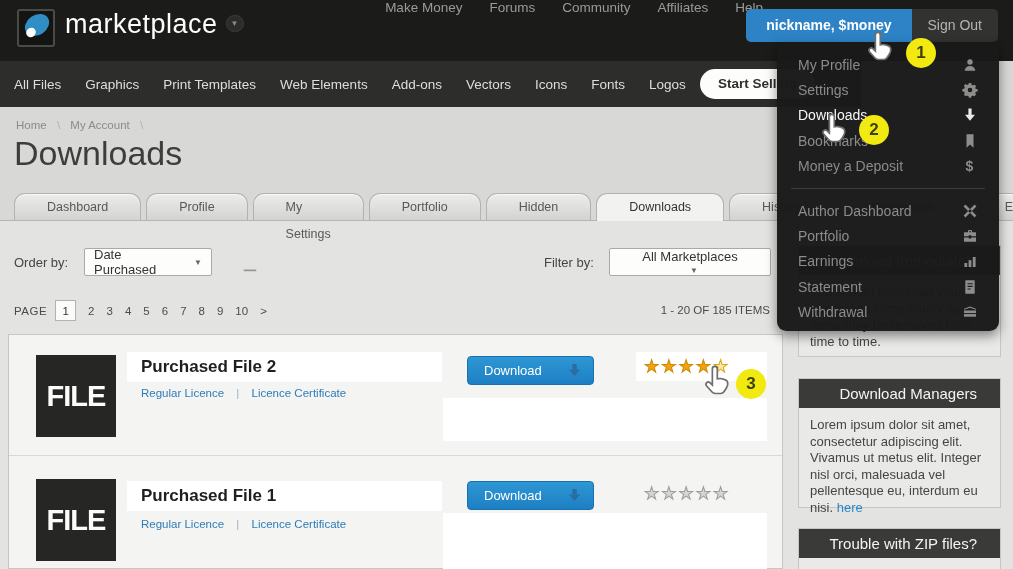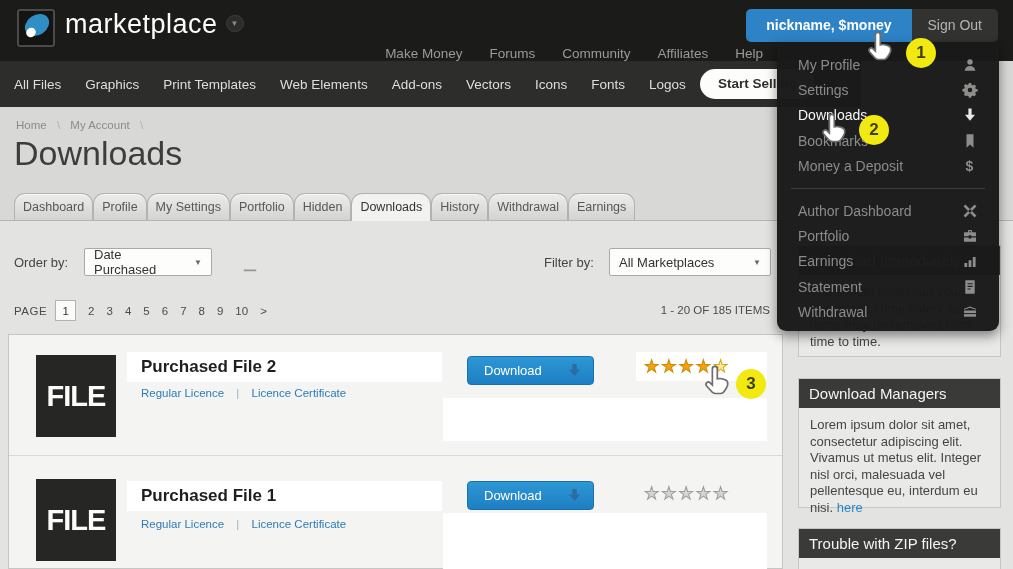--- a/index.html
+++ b/index.html
@@ -8,52 +8,52 @@
   #stage { position:relative; width:1013px; height:569px; }
 
   
   .hdr { position:absolute; left:0; top:0; width:1013px; height:61px; background:#1b1b1a; }
   .logo-wrap { position:absolute; left:17px; top:9px; display:flex; }
   .logo-icon { width:38px; height:38px; background:#141413; border:2px solid #4a4a48; border-radius:3px; position:relative; overflow:hidden; }
   .logo-ball { position:absolute; left:5px; top:4px; width:26px; height:20px; background:#2f8ec4; border-radius:50%; transform:rotate(-35deg); }
   .logo-crescent { position:absolute; left:7px; top:17px; width:10px; height:9px; background:#fff; border-radius:50% 50% 50% 50%; transform:rotate(-35deg); }
   .logo-text { color:#fdfdfd; font-size:27px; letter-spacing:.5px; margin-left:10px; font-weight:400; }
   .logo-caret { width:18px; height:17px; margin-left:8px; margin-top:6px; background:#2c2c2b; border:1px solid #3d3d3c; border-radius:9px; color:#8a8a88; font-size:8px; text-align:center; line-height:15px; }
-  .hdr-nav { position:absolute; right:250px; top:0; height:61px; display:flex; align-items:flex-end; gap:27px; }
+  .hdr-nav { position:absolute; right:250px; top:0; height:61px; display:flex; align-items:flex-start; gap:27px; }
   .hdr-link { color:#9a9a98; font-size:13.5px; cursor:pointer; }
   .acct { position:absolute; right:15px; top:9px; display:flex; height:33px; }
   .acct-user { background:#2d83c5; color:#fff; font-weight:bold; font-size:14px; padding:0 20px; line-height:33px; border-radius:5px 0 0 5px; }
   .acct-signout { background:#323231; color:#b4b4b2; font-size:14px; padding:0 16px; line-height:33px; border-radius:0 5px 5px 0; }
 
   
   .nav2 { position:absolute; left:0; top:61px; width:861px; height:46px; background:#2d2d2b; display:flex; align-items:center; }
   .nav2-link { color:#dededc; font-size:13.5px; padding:0 12px; cursor:pointer; }
   .nav2-link:first-child { padding-left:14px; }
   .nav2-pill { position:absolute; left:700px; top:8px; height:30px; background:#fdfdfb; border-radius:15px; color:#2e2e2c; font-size:13.5px; font-weight:bold; line-height:30px; padding:0 18px; z-index:1; }
 
   
   .crumb { position:absolute; left:16px; top:119px; font-size:11.5px; color:#8b8b89; }
   .crumb .sep { color:#b2b2b0; margin:0 7px; }
   .page-title { position:absolute; left:14px; top:134px; font-size:34px; color:#3d3d3b; font-weight:400; }
 
   
   .tabs { position:absolute; left:14px; top:193px; display:flex; z-index:3; }
-  .tab { height:27px; line-height:27px; padding:0 8px; font-size:12.5px; color:#58585б; color:#585856;
+  .tab { height:27px; line-height:27px; padding:0 32px; margin-right:5px; font-size:12.5px; color:#58585б; color:#585856;
          background:linear-gradient(#ececea,#d3d3d1); border:1px solid #b2b2b0; border-bottom:none;
          border-radius:11px 11px 0 0; box-shadow:inset 0 1px 0 #f8f8f6; cursor:pointer; }
   .tab.active { background:#f2f2f0; color:#333331; height:28px; box-shadow:none; position:relative; z-index:4; }
   .tabs-baseline { position:absolute; left:0; top:220px; width:1013px; border-top:1px solid #b5b5b3; z-index:2; }
   .content-bg { position:absolute; left:0; top:221px; width:1013px; height:348px; background:#e3e3e1; }
 
   
   .toolbar-label { font-size:13px; color:#454543; }
   .orderby-label { position:absolute; left:14px; top:255px; }
   .select { position:absolute; height:28px; background:#fdfdfb; border:1px solid #a9a9a7; border-radius:2px; font-size:13px; color:#333; display:flex; align-items:center; justify-content:space-between; padding:0 9px; cursor:pointer; }
   .sel-order { left:84px; top:248px; width:128px; }
-  .sel-filter { left:609px; top:248px; width:162px; }
+  .sel-filter { left:609px; top:248px; width:162px;flex-direction:column; }
   .sel-caret { font-size:8px; color:#666; margin-left:8px; }
   .dl-mini { position:absolute; left:240px; top:249px; width:20px; height:24px; }
   .filterby-label { position:absolute; left:544px; top:255px; }
 
   
   .pager { position:absolute; left:14px; top:300px; display:flex; align-items:center; font-size:11.5px; color:#4c4c4a; }
   .pager .pword { margin-right:8px; letter-spacing:.5px; }
   .pg-cur { width:21px; height:21px; background:#fbfbf9; border:1px solid #b2b2b0; text-align:center; line-height:21px; color:#333; margin-right:6px; }
   .pg { padding:0 6px; cursor:pointer; }
   .items-range { position:absolute; right:243px; top:304px; font-size:11.5px; color:#4c4c4a; }
@@ -79,21 +79,21 @@
   .i1 .starstrip { top:17px; background:#ffffff; } .i2 .starstrip { top:22px; }
   .star { font-size:17px; line-height:17px; cursor:pointer; }
   .star.filled { color:#f2a40e; -webkit-text-stroke:1px #cf8a05; }
   .star.hover  { color:#fae9ae; -webkit-text-stroke:1px #dca80e; }
   .star.empty  { color:#d5d5d3; -webkit-text-stroke:1px #9d9d9b; }
   .wbox { position:absolute; left:434px; width:324px; background:#ffffff; }
   .i1 .wbox { top:63px; height:43px; } .i2 .wbox { top:56px; height:57px; }
 
   
   .sb-box { position:absolute; left:798px; width:203px; background:#e9e9e7; border:1px solid #c6c6c4; }
-  .sb-head { background:#3a3a38; color:#f4f4f2; font-size:15px; padding:6px 10px; }
+  .sb-head { background:#3a3a38; color:#f4f4f2; font-size:15px; padding:6px 23px;text-align:right; }
   .sb-body { font-size:13px; color:#454543; line-height:16.5px; padding:9px 11px; }
   .sb1 { top:245px; height:112px; }
   .sb2 { top:378px; height:130px; }
   .sb3 { top:528px; height:60px; }
   .sb-link { color:#2e86c8; cursor:pointer; }
 
   
   .menu { position:absolute; left:777px; top:42px; width:222px; height:289px; background:rgba(26,26,25,0.98);
           border-radius:0 0 9px 9px; box-shadow:0 5px 12px rgba(0,0,0,.45); z-index:10; padding-top:10px; }
   .mi { height:25.4px; display:flex; align-items:center; padding:0 21px; cursor:pointer; }

